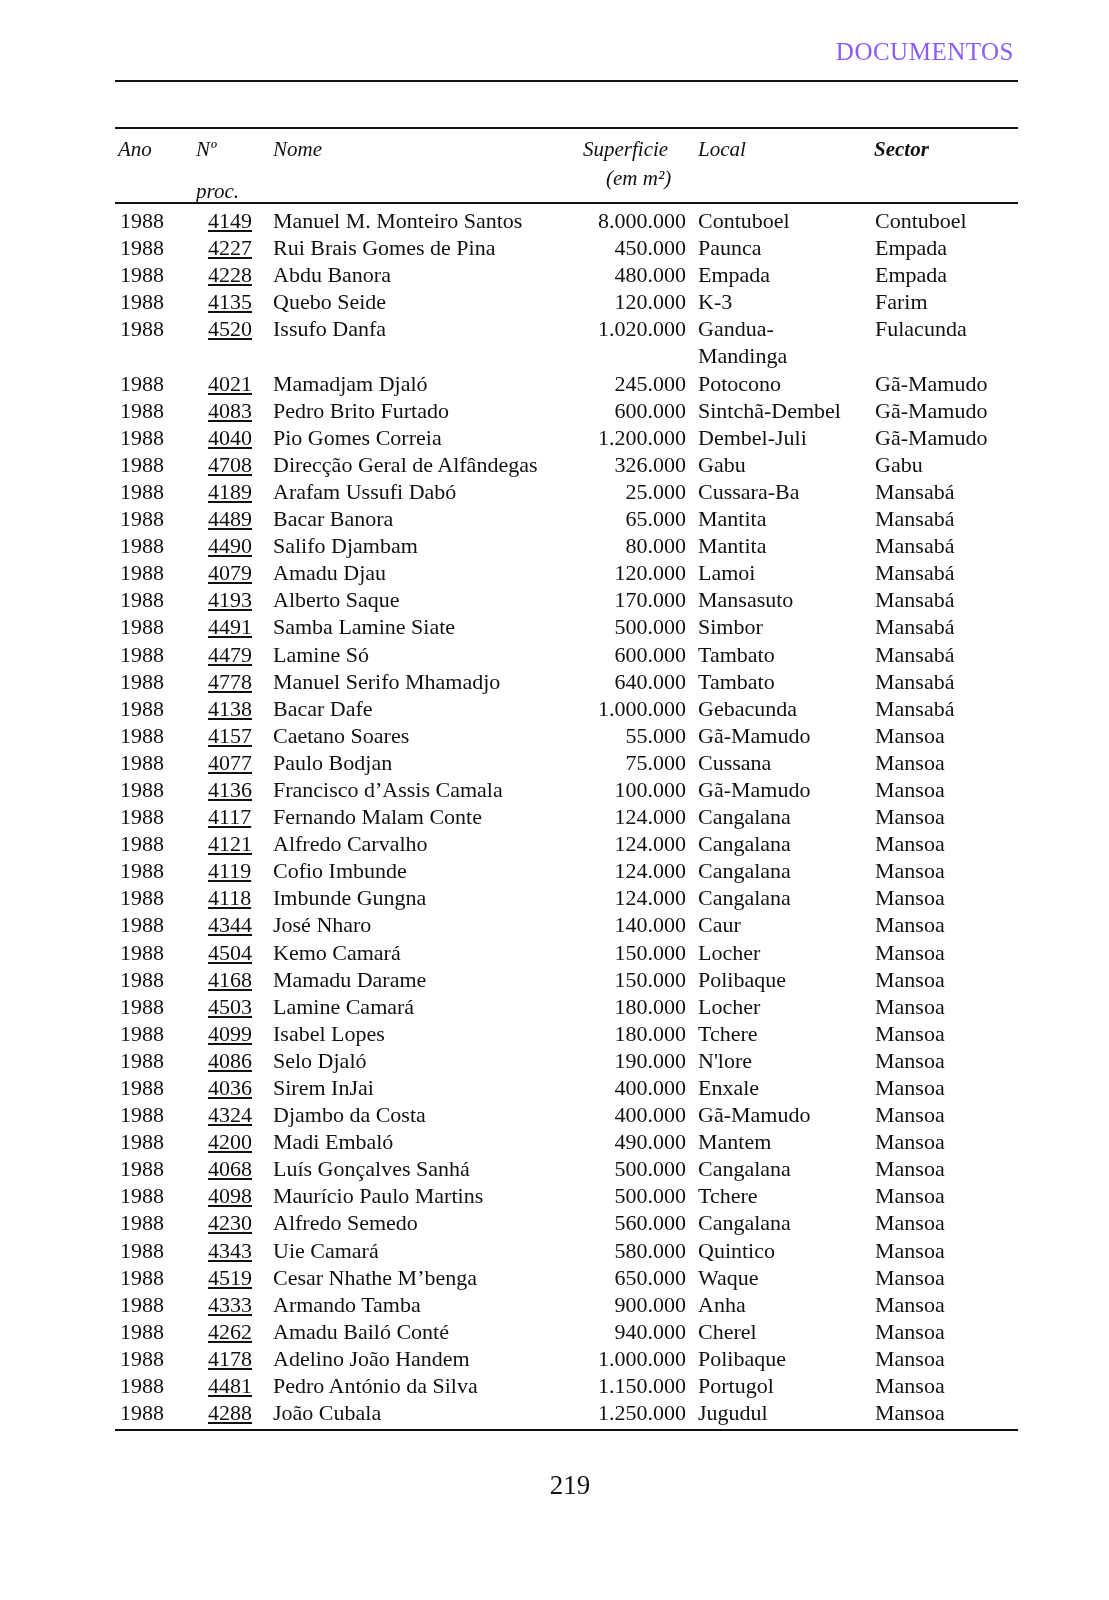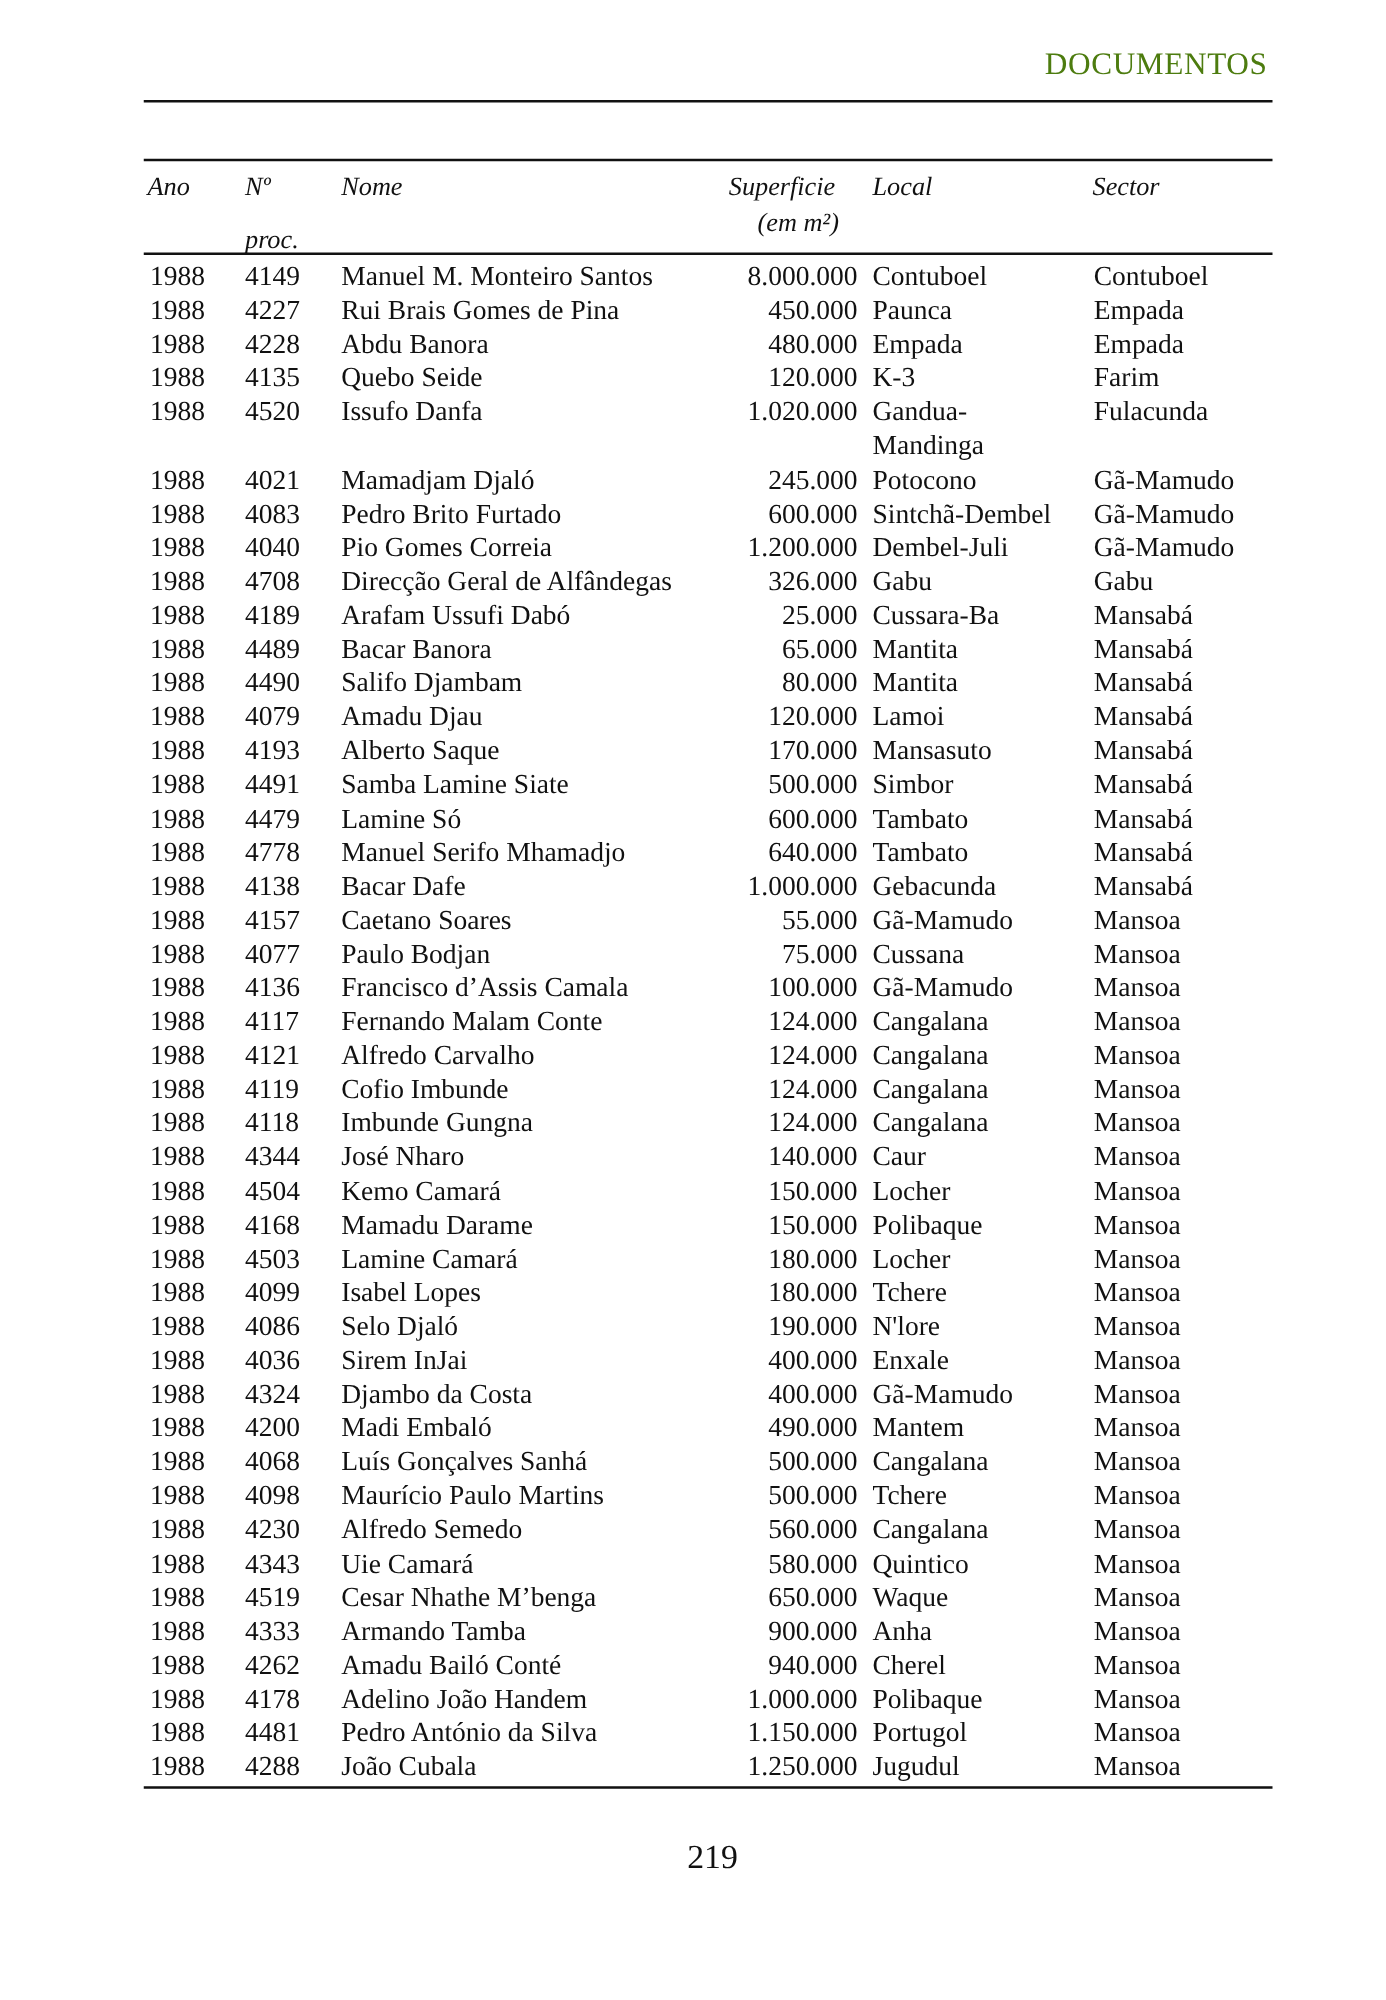--- a/index.html
+++ b/index.html
@@ -2,45 +2,45 @@
 <html><head>
 <meta charset="utf-8">
 <style>
   html, body { margin: 0; padding: 0; background: #ffffff; }
   body {
     width: 1109px; height: 1600px; position: relative; overflow: hidden;
     font-family: "Liberation Serif", "DejaVu Serif", serif; color: #111;
   }
   .running-head {
     position: absolute; top: 38px; right: 95px;
-    font-size: 25px; letter-spacing: 0.5px; color: #4d7c0f;
+    font-size: 25px; letter-spacing: 0.5px; color: #8b5cf6;
   }
   .rule { position: absolute; left: 115px; width: 903px; background: #111; }
   .rule.head { top: 80px; height: 2px; }
   .rule.t1 { top: 127px; height: 2px; }
   .rule.t2 { top: 202px; height: 2px; }
   .rule.t3 { top: 1429px; height: 2px; }
 
   .thead { position: absolute; top: 134px; left: 0; width: 915px; height: 66px; font-style: italic; font-size: 21px; }
   .thead span { position: absolute; line-height: 26px; }
   .h-ano { left: 118px; top: 2px; }
   .h-no { left: 196px; top: 2px; font-style: italic; }
   .h-proc { left: 196px; top: 44px; }
   .h-nome { left: 273px; top: 2px; }
   .h-sup { left: 583px; top: 2px; }
   .h-em { left: 606px; top: 31px; }
   .h-local { left: 698px; top: 2px; }
-  .h-sector { left: 874px; top: 2px; }
+  .h-sector { left: 874px; top: 2px; font-weight: bold; }
 
   .tbody { position: absolute; top: 207px; left: 0; width: 1109px; font-size: 22px; }
   .row { position: relative; height: 27.1px; line-height: 27px; }
   .row.tall { height: 54.2px; }
   .row span { position: absolute; top: 0; white-space: nowrap; }
   .c-ano { left: 120px; }
-  .c-no { left: 196px; }
+  .c-no { left: 208px; text-decoration: underline; }
   .c-nome { left: 273px; }
   .c-sup { right: calc(1109px - 686px); text-align: right; }
   .c-local { left: 698px; white-space: pre-line !important; line-height: 27px; }
   .c-sector { left: 875px; }
 
   .page-number { position: absolute; top: 1470px; left: 0; width: 1140px; text-align: center; font-size: 27px; }
 </style>
 </head>
 <body>
 

